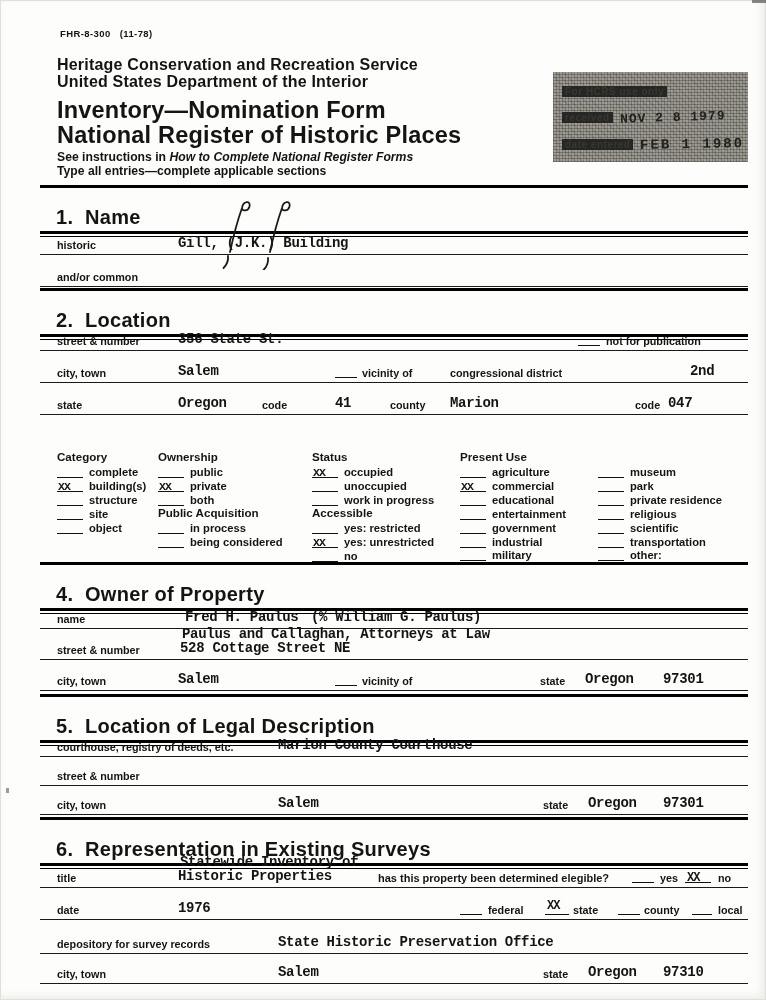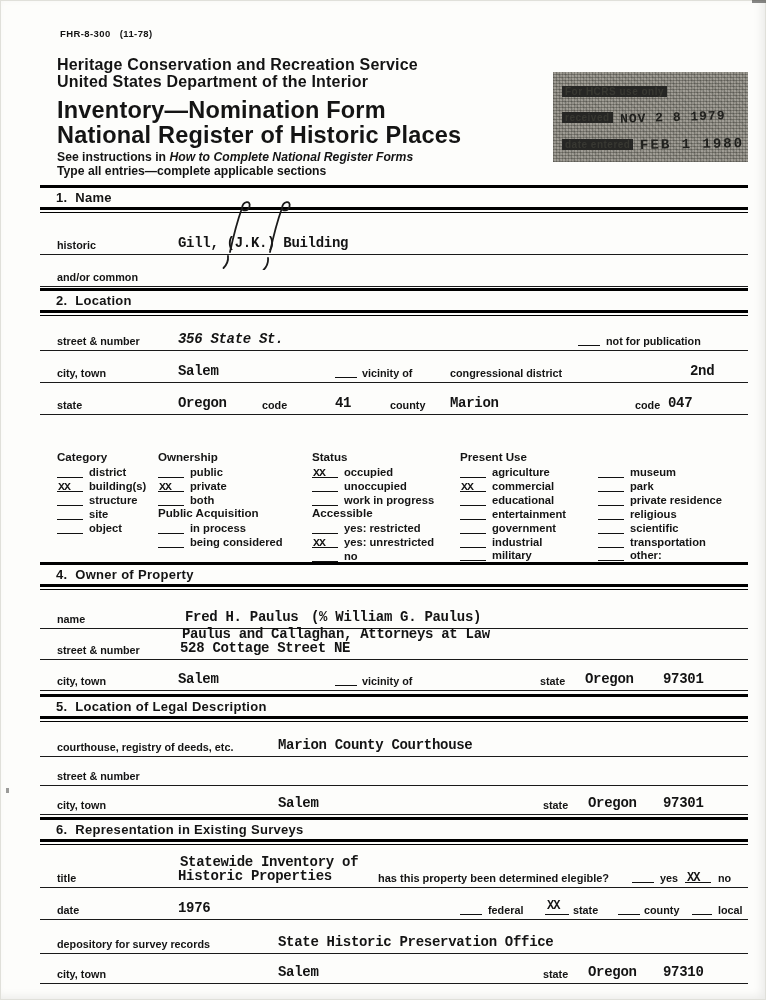--- a/index.html
+++ b/index.html
@@ -25,21 +25,21 @@
       repeating-linear-gradient(45deg, rgba(30,30,28,.12) 0 2px, transparent 2px 5px);
   }
   .stamp-line { position:absolute; left:9px; white-space:nowrap; }
   .blob { background:#26262 4; background:#262624; color:#383832; font-size:10px; font-weight:bold; padding:0 3px; letter-spacing:.5px; }
   .sdate { display:inline-block; margin-left:7px; font-family:"Liberation Mono", monospace; font-weight:bold; color:#21211e; transform:rotate(-2deg); }
   .d1 { font-size:13px; letter-spacing:1px; }
   .d2 { font-size:14px; letter-spacing:2px; transform:rotate(-1deg); }
   
   .sec { position:absolute; left:40px; width:708px; }
   .sec-line-top { border-top:3.2px solid #000; }
-  .sec-title { font-size:13px; font-weight:bold; letter-spacing:.3px; padding:2px 0 2px 16px; white-space:pre; }
+  .sec-title { font-size:20px; font-weight:bold; letter-spacing:.3px; padding:18px 0 2px 16px; white-space:pre; }
   .sec-line-bot { position:relative; height:7px; border-top:3px solid #000; }
   .sec-line-bot::after { content:""; position:absolute; top:2px; left:0; right:0; border-top:1.3px solid #000; }
   
   .row { position:absolute; left:40px; width:708px; border-bottom:1.6px solid #1a1a1a; }
   .fl { position:absolute; bottom:3px; font-size:10.8px; font-weight:bold; white-space:nowrap; }
   .fv { position:absolute; bottom:3px; font-family:"Liberation Mono", monospace; font-weight:bold; font-size:14px; letter-spacing:-.3px; white-space:nowrap; }
   .up1 { bottom:17px; }
   .q  { position:absolute; bottom:3px; font-size:11px; font-weight:bold; white-space:nowrap; }
   .ck { position:absolute; bottom:4px; height:10px; width:22px; border-bottom:1.7px solid #111; }
   .ckm { position:absolute; left:2px; bottom:-3px; font-family:"Liberation Mono", monospace; font-weight:bold; font-size:12px; letter-spacing:-1px; }
@@ -104,21 +104,21 @@
     </g>
   </svg>
 
   <div class="sec" style="top:288px;">
     <div class="sec-line-top"></div>
     <div class="sec-title">2.  Location</div>
     <div class="sec-line-bot"></div>
   </div>
   <div class="row" style="top:322px; height:28px;">
     <span class="fl" style="left:17px;">street &amp; number</span>
-    <span class="fv" style="left:138px;font-style:italic;">356 State St.</span>
+    <span class="fv" style="left:138px;">356 State St.</span>
     <span class="ck" style="left:538px;">
         <span class="ckm"></span>
       </span>
     <span class="fl" style="left:566px;">not for publication</span>
   </div>
   <div class="row" style="top:356px; height:26px;">
     <span class="fl" style="left:17px;">city, town</span>
     <span class="fv" style="left:138px;">Salem</span>
     <span class="ck" style="left:295px;">
         <span class="ckm"></span>
@@ -139,21 +139,21 @@
   </div>
 
   <div class="cls">
 
     <div class="ccol" style="left:17px; width:100px;">
       <div class="ctitle">Category</div>
       <div class="citem">
           <span class="cline">
             <span class="cmark"></span>
           </span>
-          <span>district</span>
+          <span>complete</span>
         </div>
       <div class="citem">
           <span class="cline">
             <span class="cmark">XX</span>
           </span>
           <span>building(s)</span>
         </div>
       <div class="citem">
           <span class="cline">
             <span class="cmark"></span>

